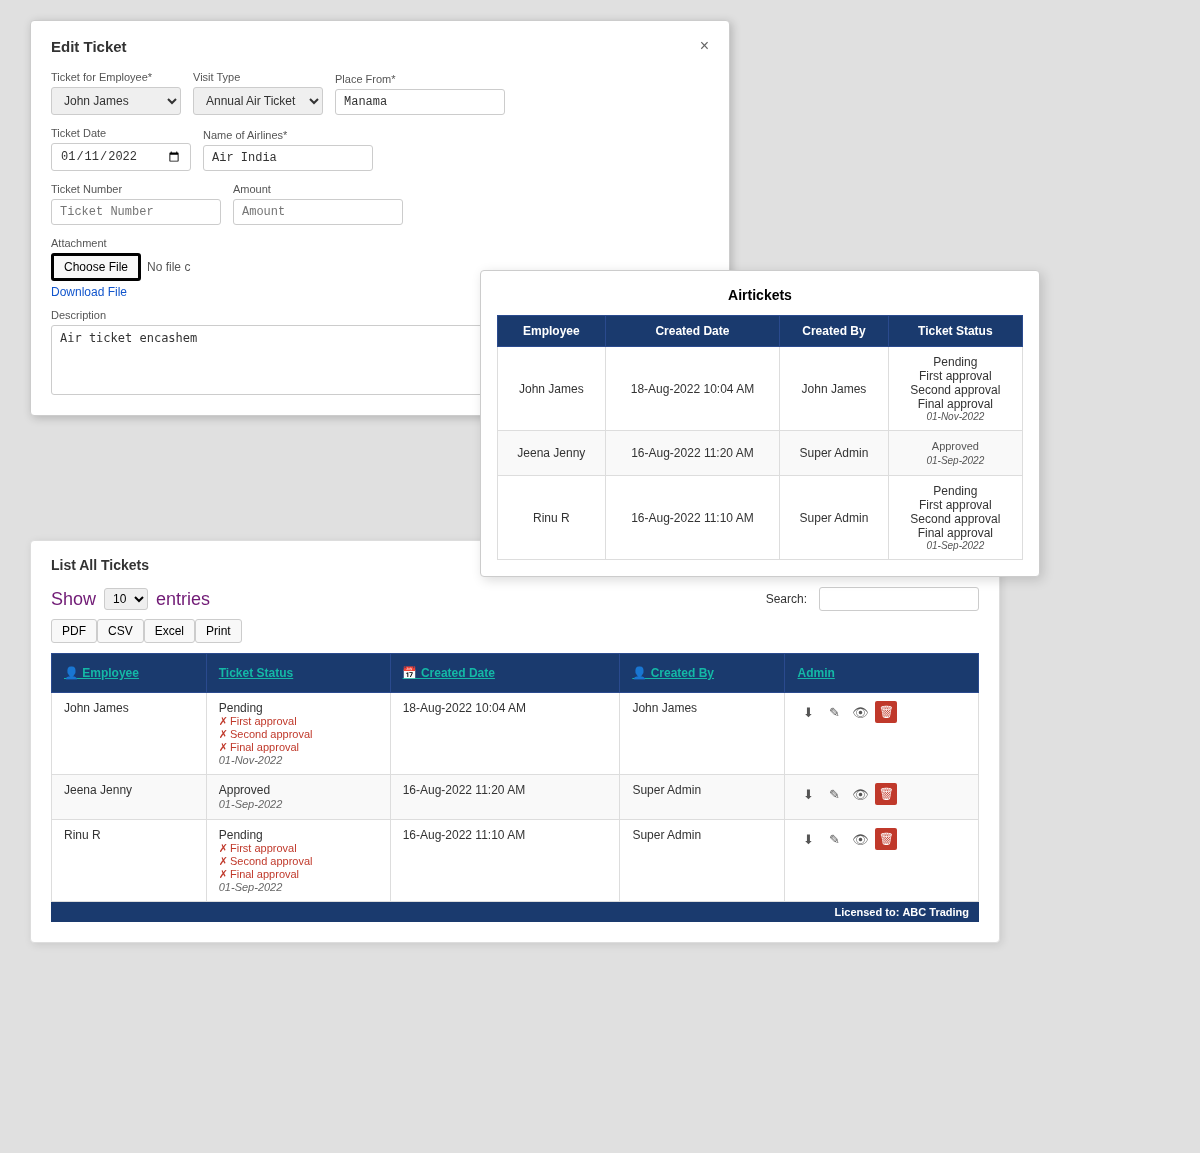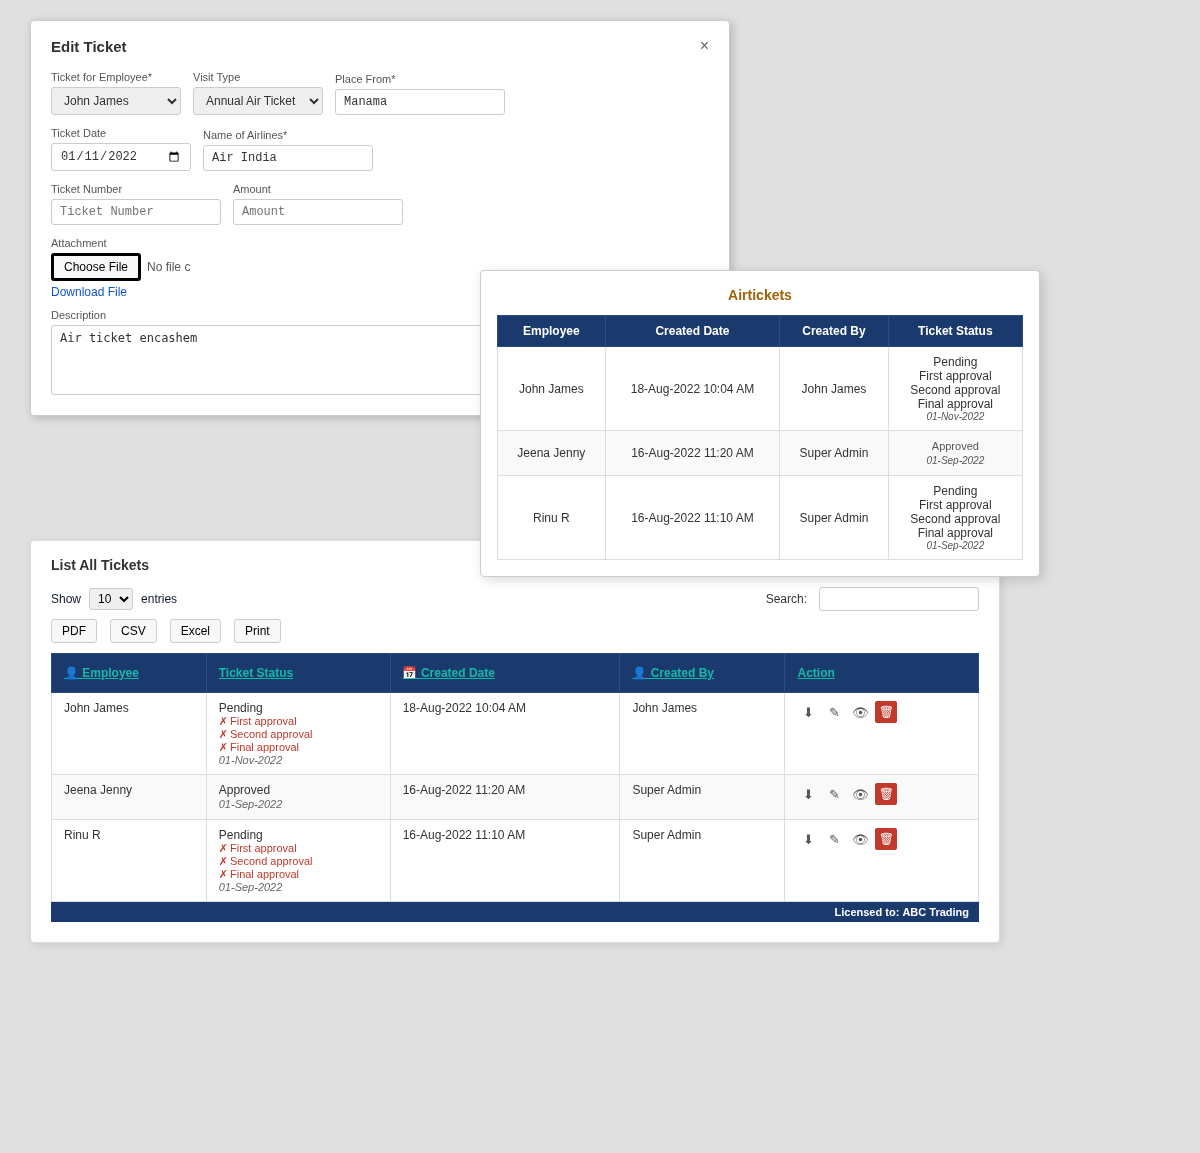--- a/index.html
+++ b/index.html
@@ -114,21 +114,21 @@
       border: 1px solid #ccc;
       border-radius: 4px;
       box-shadow: 3px 3px 12px rgba(0,0,0,0.15);
       z-index: 20;
       padding: 16px;
     }
     .airtickets-title {
       text-align: center;
       font-weight: bold;
       font-size: 14px;
-      color: #a16207;
+      color: #000000;
       margin-bottom: 12px;
     }
     .popup-table {
       width: 100%;
       border-collapse: collapse;
       font-size: 12px;
     }
     .popup-table th {
       background: #1a3a6e;
       color: #fff;
@@ -159,21 +159,21 @@
       z-index: 5;
       padding: 16px 20px 20px;
     }
     .list-title {
       font-size: 14px;
       font-weight: bold;
       color: #333;
       margin-bottom: 14px;
     }
     .list-title span { font-weight: bold; }
-    .show-label { font-size: 12px; color: #0f172a; }
+    .show-label { font-size: 18px; color: #701a75; }
     .entries-select {
       border: 1px solid #ccc;
       border-radius: 3px;
       padding: 2px 4px;
       font-size: 12px;
     }
     .export-btn {
       border: 1px solid #ccc;
       background: #f8f8f8;
       border-radius: 3px;
@@ -378,35 +378,35 @@
       <span class="show-label">Show</span>
       <select class="entries-select"><option>10</option></select>
       <span class="show-label">entries</span>
     </div>
     <div style="display:flex;gap:12px;align-items:center;">
       <span class="search-label">Search:</span>
       <input class="search-input" type="text" style="">
     </div>
   </div>
 
-  <div style="display:flex;gap:13px;margin-bottom:10px;">
+  <div style="display:flex;gap:0;margin-bottom:10px;">
   <button class="export-btn">PDF</button>
       <button class="export-btn">CSV</button>
       <button class="export-btn">Excel</button>
       <button class="export-btn">Print</button>
     </div>
 
   <table class="main-table">
     <thead>
       <tr>
         <th>👤 Employee</th>
         <th>Ticket Status</th>
         <th>📅 Created Date</th>
         <th>👤 Created By</th>
-        <th>Action</th>
+        <th>Admin</th>
       </tr>
     </thead>
     <tbody id="main-table-body">
     <tr>
     <td>John James</td>
     <td><span class="status-pending">Pending</span><div class="approval-item"><span class="approval-x">✗</span>First approval</div><div class="approval-item"><span class="approval-x">✗</span>Second approval</div><div class="approval-item"><span class="approval-x">✗</span>Final approval</div><div class="approval-date">01-Nov-2022</div></td>
     <td>18-Aug-2022 10:04 AM</td>
     <td>John James</td>
     <td>
       <div class="action-icons">

